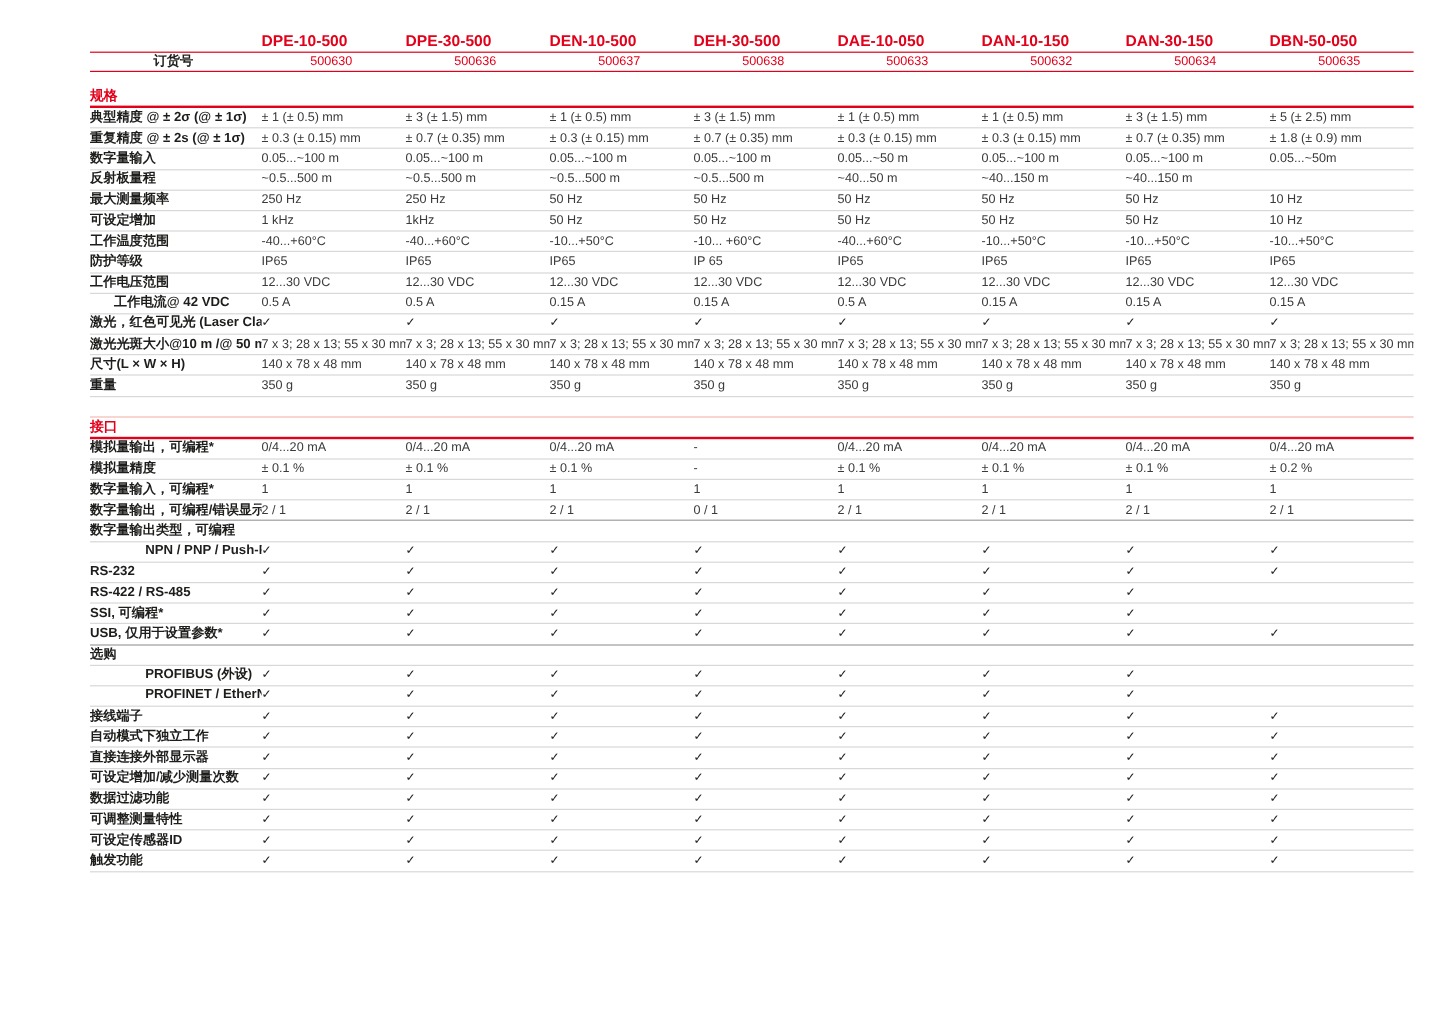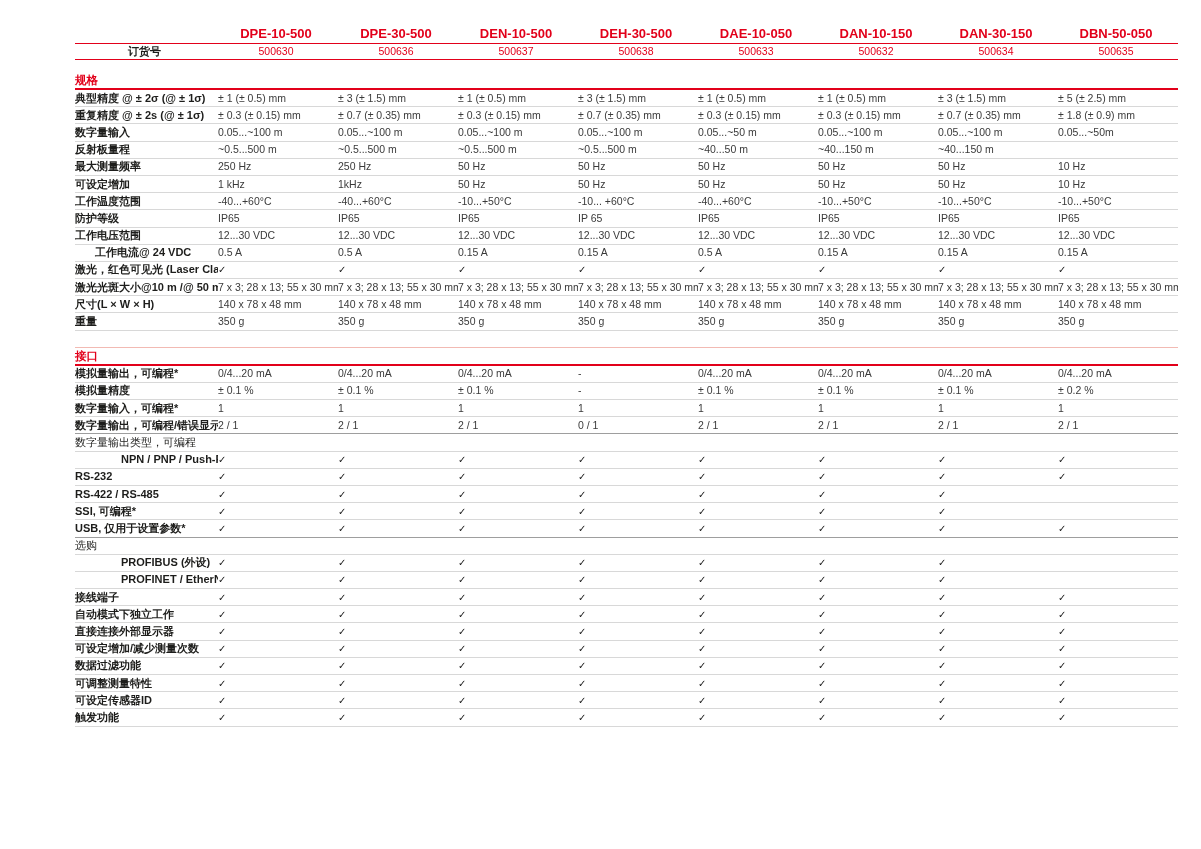--- a/index.html
+++ b/index.html
@@ -20,21 +20,21 @@
   }
   .spec-table{width:1103px;}
   .row{
     display:grid;
     grid-template-columns:143px repeat(8,120px);
     align-items:center;
     min-height:16.2px;
     border-bottom:1px solid var(--line);
   }
   .row.strong{border-bottom:1px solid var(--line-strong);}
-  .row.header-row{min-height:19px;border-bottom:1px solid var(--red);text-align:center;}
+  .row.header-row{min-height:19px;border-bottom:1px solid var(--red);}
   .row.order-row{min-height:15px;border-bottom:1px solid var(--red);text-align:center;}
   .cell{
     font-size:10.5px;
     line-height:15px;
     color:var(--val);
     padding-right:4px;
     white-space:nowrap;
     overflow:hidden;
   }
   .cell.label{font-weight:700;color:var(--txt);font-size:11px;}
@@ -46,21 +46,21 @@
   .section-title{
     margin-top:16px;
     min-height:15px;
     display:flex;align-items:flex-end;
     font-weight:700;color:var(--red);font-size:11.5px;line-height:14px;
     border-top:1px solid var(--red-light);
     border-bottom:2px solid var(--red);
     padding-bottom:1px;
   }
   .section-title.no-topline{margin-top:12px;border-top:none;}
-  .row.subhead .cell.label{font-weight:400;}
+  .row.subhead .cell.label{font-weight:700;}
 </style>
 </head>
 <body>
 
 <div class="page">
   <div class="spec-table" id="table-root">
       <div class="row header-row">
         <div class="cell label"></div>
         <div class="cell model">DPE-10-500</div>
         <div class="cell model">DPE-30-500</div>
@@ -176,21 +176,21 @@
         <div class="cell value">12...30 VDC</div>
         <div class="cell value">12...30 VDC</div>
         <div class="cell value">12...30 VDC</div>
         <div class="cell value">12...30 VDC</div>
         <div class="cell value">12...30 VDC</div>
         <div class="cell value">12...30 VDC</div>
         <div class="cell value">12...30 VDC</div>
         <div class="cell value">12...30 VDC</div>
       </div>
       <div class="row">
-        <div class="cell label ind1">工作电流@ 24 VDC</div>
+        <div class="cell label ind1">工作电流@ 42 VDC</div>
         <div class="cell value">0.5 A</div>
         <div class="cell value">0.5 A</div>
         <div class="cell value">0.15 A</div>
         <div class="cell value">0.15 A</div>
         <div class="cell value">0.5 A</div>
         <div class="cell value">0.15 A</div>
         <div class="cell value">0.15 A</div>
         <div class="cell value">0.15 A</div>
       </div>
       <div class="row">

